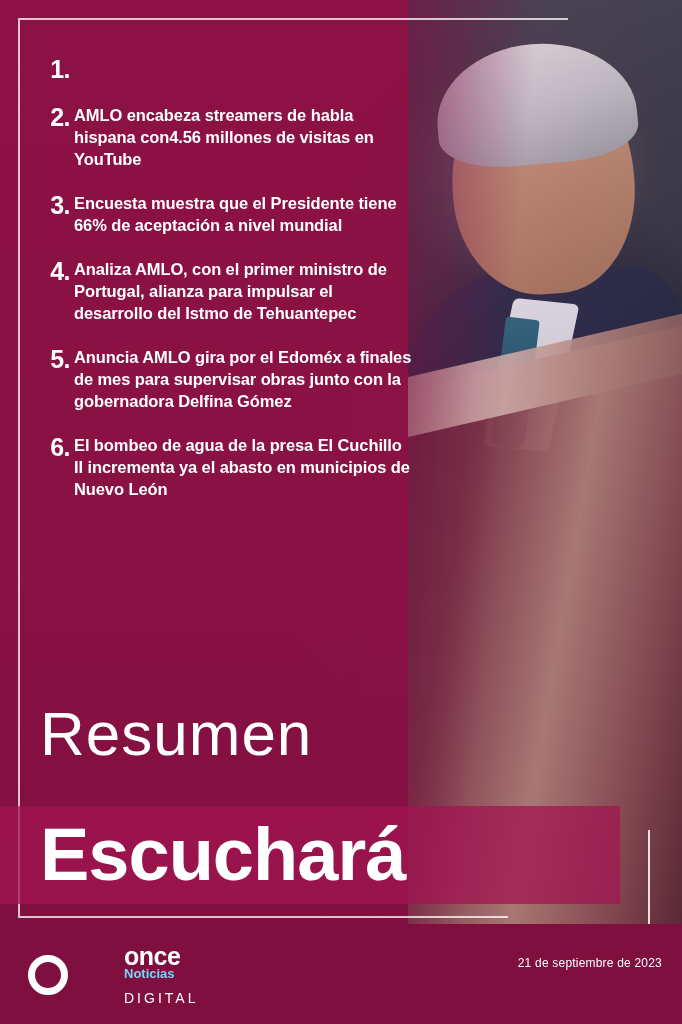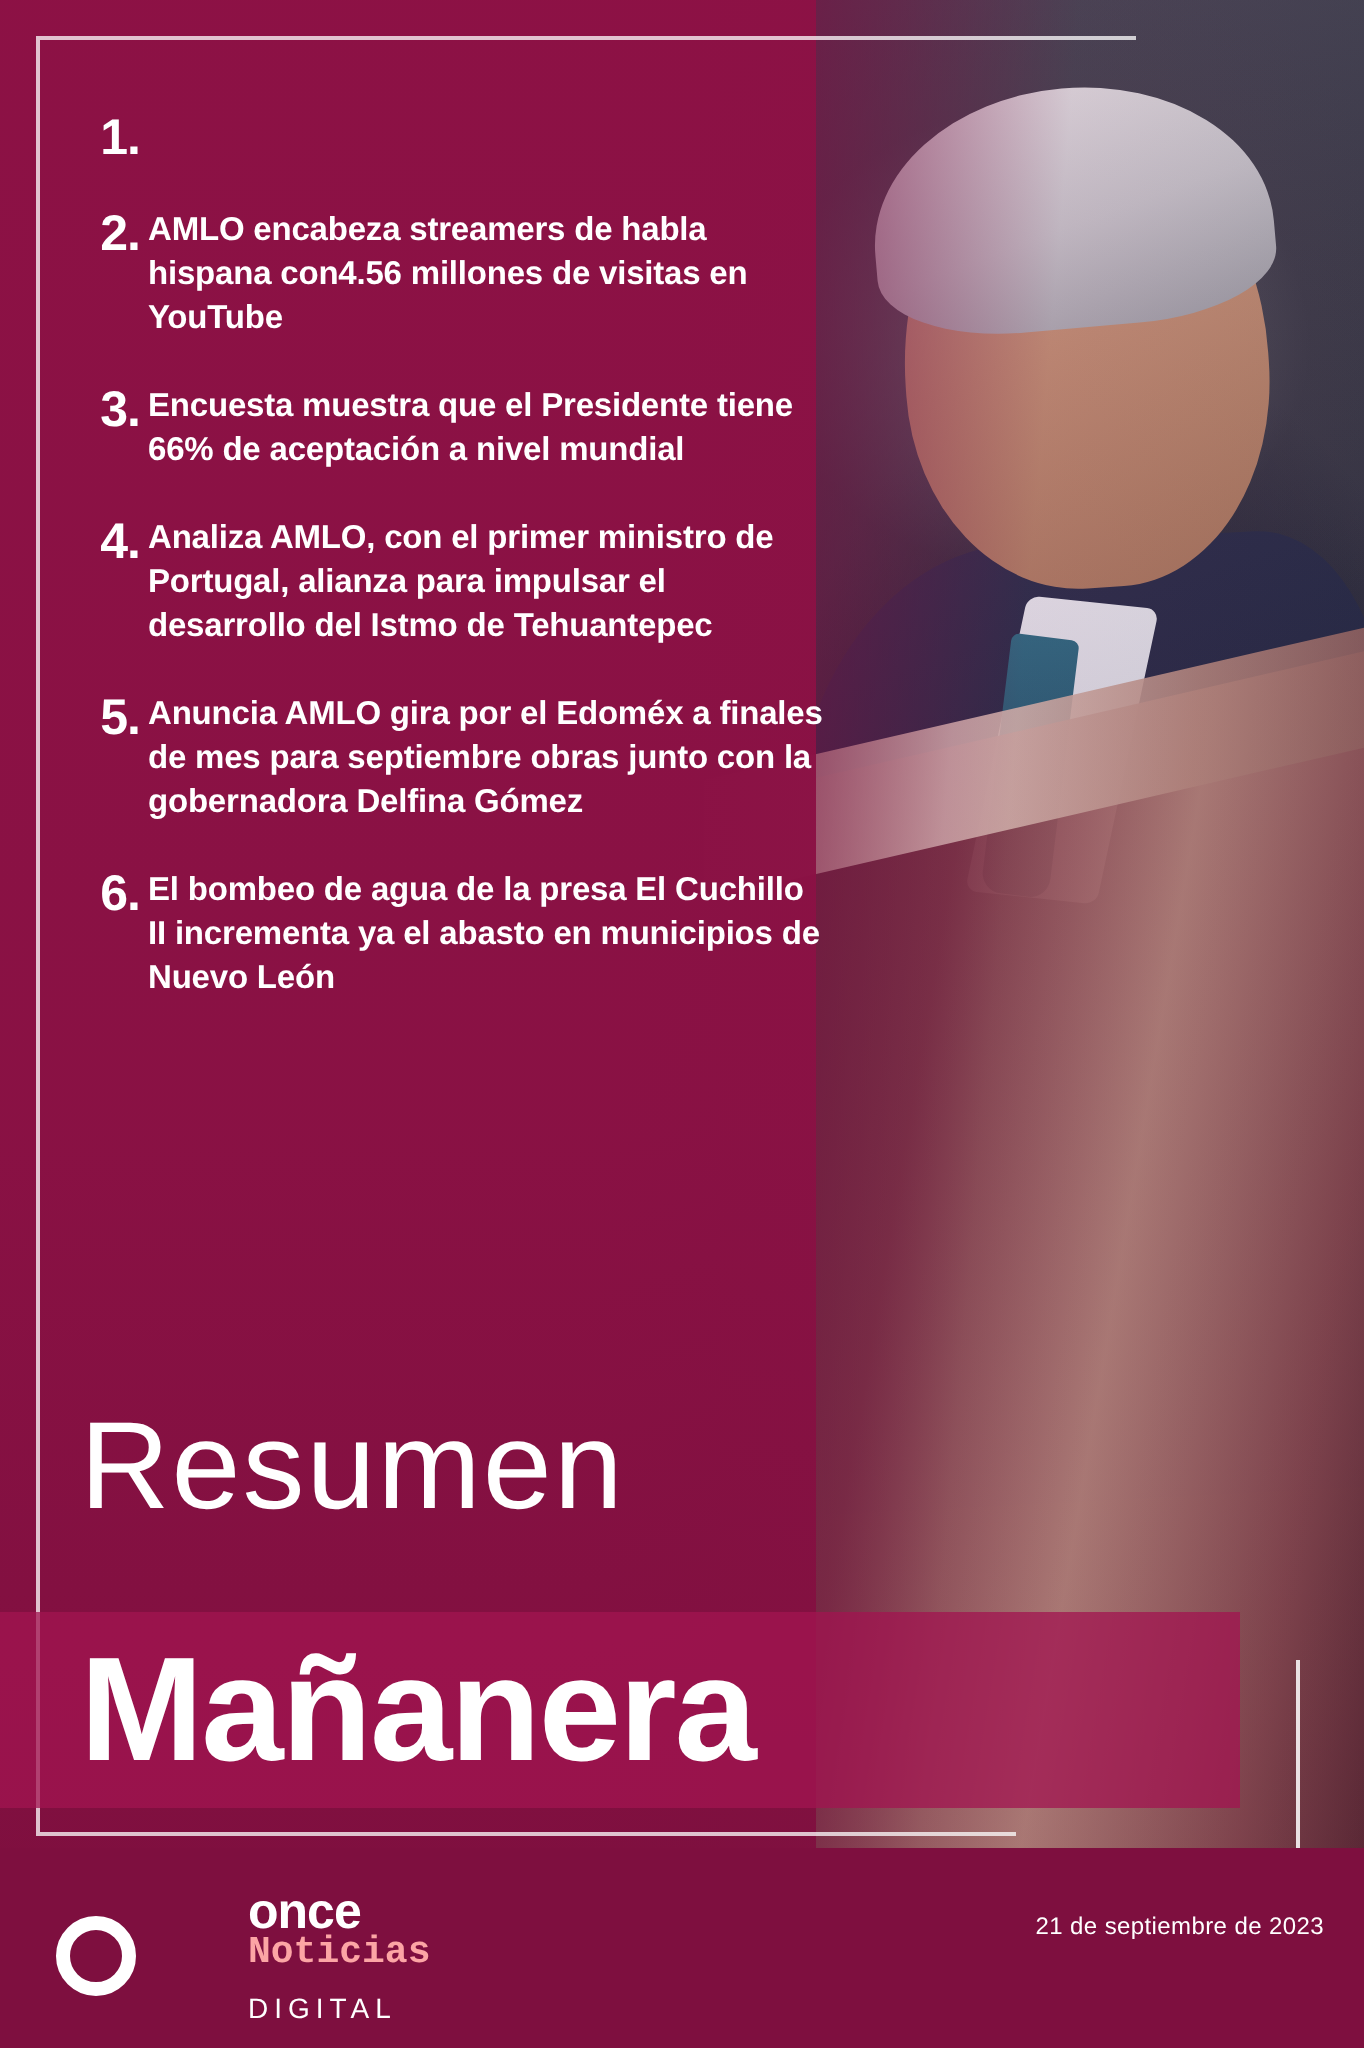--- a/index.html
+++ b/index.html
@@ -236,27 +236,26 @@
     line-height: 1;
   }
   .logo-once {
     font-size: 25px;
     font-weight: bold;
     letter-spacing: -0.5px;
     color: #ffffff;
     display: block;
   }
   .logo-noticias {
-    font-size: 19px;
+    font-size: 13px;
     font-weight: bold;
     letter-spacing: 0px;
-    color: #fca5a5;
+    color: #7dd3fc;
     display: block;
     margin-top: -2px;
-    font-family: Liberation Mono, monospace;
   }
   .logo-digital {
     font-size: 14px;
     letter-spacing: 3px;
     color: #ffffff;
     display: block;
     margin-top: 11px;
   }
   .date {
     position: absolute;
@@ -305,33 +304,33 @@
       <div class="item-text">Encuesta muestra que el Presidente tiene 66% de aceptación a nivel mundial</div>
     </div>
 
     <div class="list-item">
       <div class="item-number">4.</div>
       <div class="item-text">Analiza AMLO, con el primer ministro de Portugal, alianza para impulsar el desarrollo del Istmo de Tehuantepec</div>
     </div>
 
     <div class="list-item">
       <div class="item-number">5.</div>
-      <div class="item-text">Anuncia AMLO gira por el Edoméx a finales de mes para septiembre obras junto con la gobernadora Delfina Gómez</div>
+      <div class="item-text">Anuncia AMLO gira por el Edoméx a finales de mes para supervisar obras junto con la gobernadora Delfina Gómez</div>
     </div>
 
     <div class="list-item">
       <div class="item-number">6.</div>
       <div class="item-text">El bombeo de agua de la presa El Cuchillo II incrementa ya el abasto en municipios de Nuevo León</div>
     </div>
 
   </div>
 
   <div class="resumen">Resumen</div>
   <div class="mananera-band"></div>
-  <div class="mananera">Mañanera</div>
+  <div class="mananera">Escuchará</div>
 
   <div class="footer-bar"></div>
 
   <div class="logo">
     <div class="logo-ring"></div>
     <div class="logo-words">
       <span class="logo-once">once</span>
       <span class="logo-noticias">Noticias</span>
       <span class="logo-digital">DIGITAL</span>
     </div>

